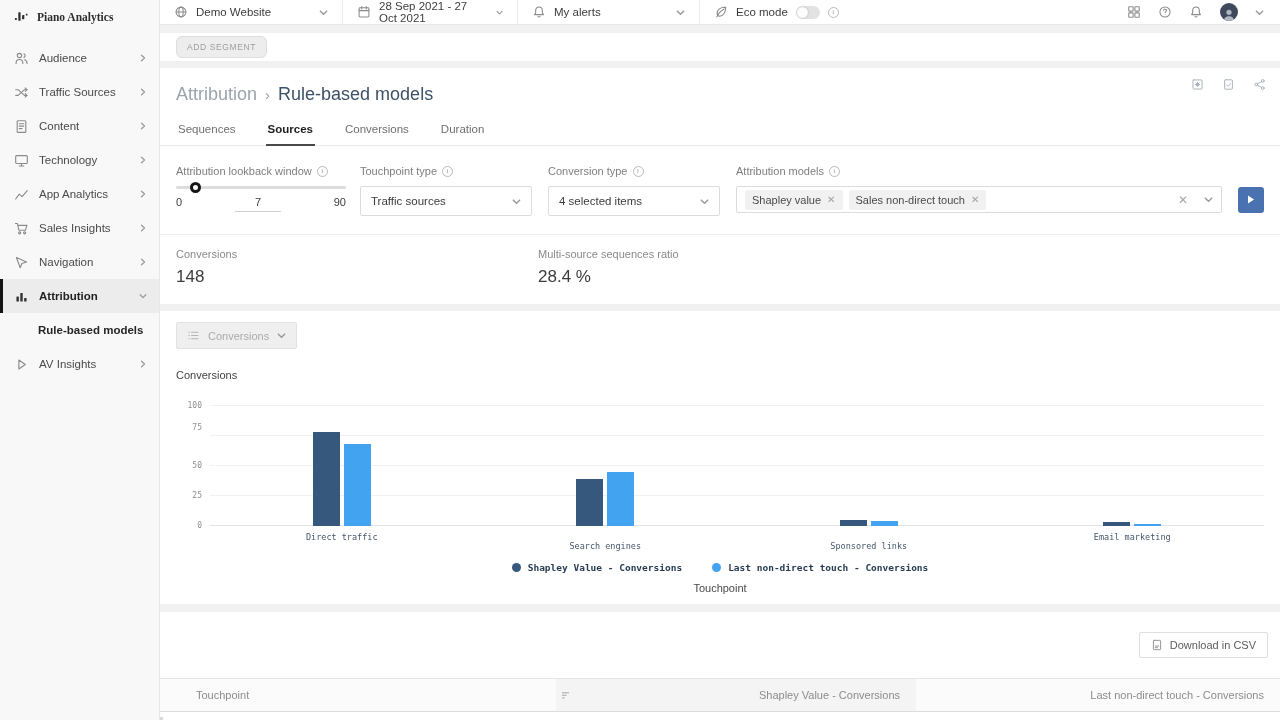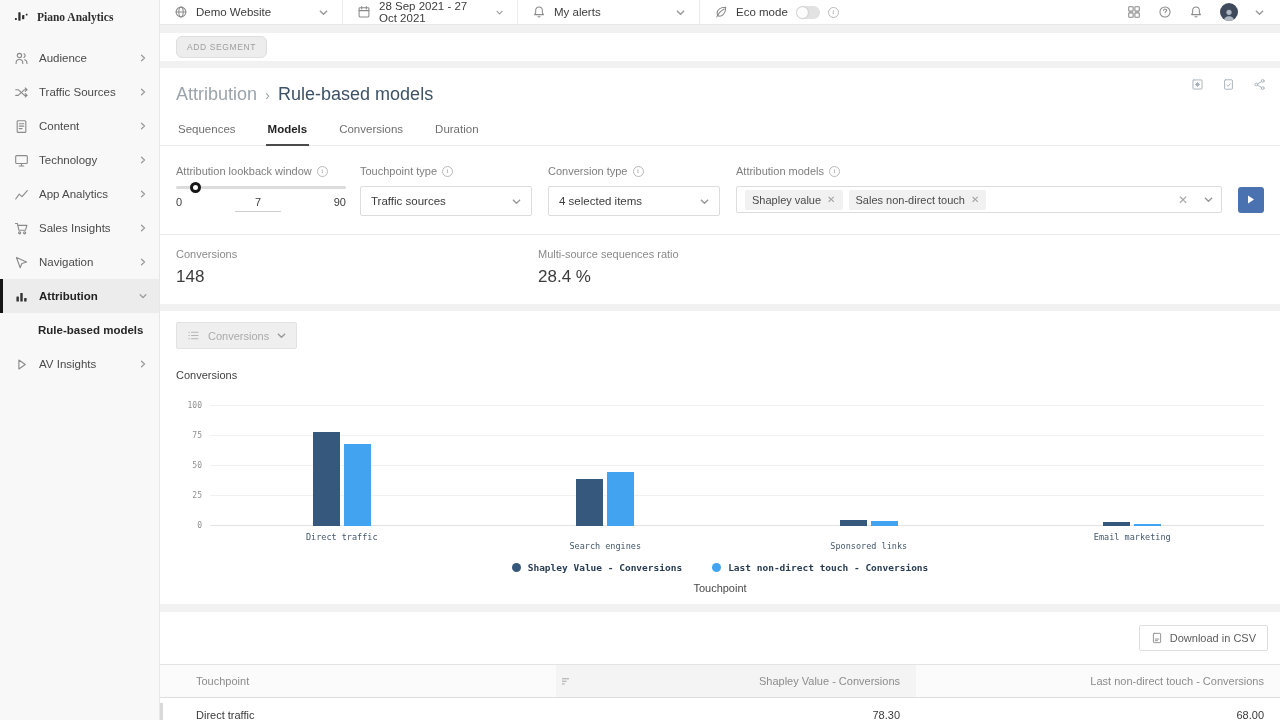--- a/index.html
+++ b/index.html
@@ -106,21 +106,21 @@
     font-size:8.5px; color:#44586c; }
   .cat.low { top:calc(100% + 15px); }
   #chart-legend { display:flex; justify-content:center; gap:30px; margin-top:36px; }
   .leg-item { display:flex; align-items:center; gap:7px; font-family:"DejaVu Sans Mono", monospace;
     font-size:9.5px; font-weight:bold; color:#273c52; }
   .leg-dot { width:9px; height:9px; border-radius:50%; }
   .xaxis-label { text-align:center; font-size:11px; color:#4a4a4a; margin-top:9px; }
 
   
   #sec3 { margin-top:8px; }
-  .dl-row { display:flex; justify-content:flex-end; padding:13px 12px;align-items:center; }
+  .dl-row { display:flex; justify-content:flex-end; padding:20px 12px;align-items:center; }
   .dl-btn { display:flex; align-items:center; gap:7px; border:1px solid #dedede; border-radius:2px;
     background:#fff; padding:6px 11px; font-size:11px; color:#5c5c5c; cursor:pointer; }
   .trow { display:flex; align-items:center; height:34px; border-bottom:1px solid #ececec; position:relative; }
   .thead { background:#fbfbfb; border-top:1px solid #e4e4e4; border-bottom:1px solid #dcdcdc; font-size:11px; color:#8c8c8c; }
   .c1 { width:396px; padding-left:36px; display:flex; align-items:center; }
   .c2 { width:360px; text-align:right; padding-right:16px; position:relative; align-self:stretch;
     display:flex; align-items:center; justify-content:flex-end; }
   .c3 { flex:1; text-align:right; padding-right:16px; }
   .thead .c2 { background:#f4f4f4; }
   .thead .c2 .filter-ico { position:absolute; left:6px; }
@@ -376,21 +376,21 @@
           </svg>
         </span>
     </div>
     <div class="head-row">
       <span class="crumb-parent">Attribution</span>
       <span class="crumb-sep">›</span>
       <span class="crumb-current">Rule-based models</span>
     </div>
     <div class="tabs">
       <span class="tab">Sequences</span>
-      <span class="tab active">Models</span>
+      <span class="tab active">Sources</span>
       <span class="tab">Conversions</span>
       <span class="tab">Duration</span>
     </div>
 
     <div class="filters">
       <div class="f-group fg-slider">
         <div class="f-label">
             <span>Attribution lookback window</span>
             <span class="info-dot">i</span>
           </div>
@@ -483,21 +483,21 @@
     </div>
     <div class="chart-title">Conversions</div>
     <div id="chart-plot">
         <div class="gridline zero" style="bottom: 0px;"></div>
         <div class="ytick" style="bottom: -4px;">0</div>
         <div class="gridline" style="bottom: 30px;"></div>
         <div class="ytick" style="bottom: 26px;">25</div>
         <div class="gridline" style="bottom: 60px;"></div>
         <div class="ytick" style="bottom: 56px; margin-top: 28px;">50</div>
         <div class="gridline" style="bottom: 90px;"></div>
-        <div class="ytick" style="bottom: 86px;">75</div>
+        <div class="ytick" style="bottom: 94px;">75</div>
         <div class="gridline" style="bottom: 120px;"></div>
         <div class="ytick" style="bottom: 116px;">100</div>
         <div class="groups">
           <div class="group">
             <div class="bars">
               <div class="bar" style="height: 93.96px; background: rgb(54, 88, 124);"></div>
               <div class="bar" style="height: 81.6px; background: rgb(66, 164, 240);"></div>
             </div>
             <div class="cat">Direct traffic</div>
           </div>

